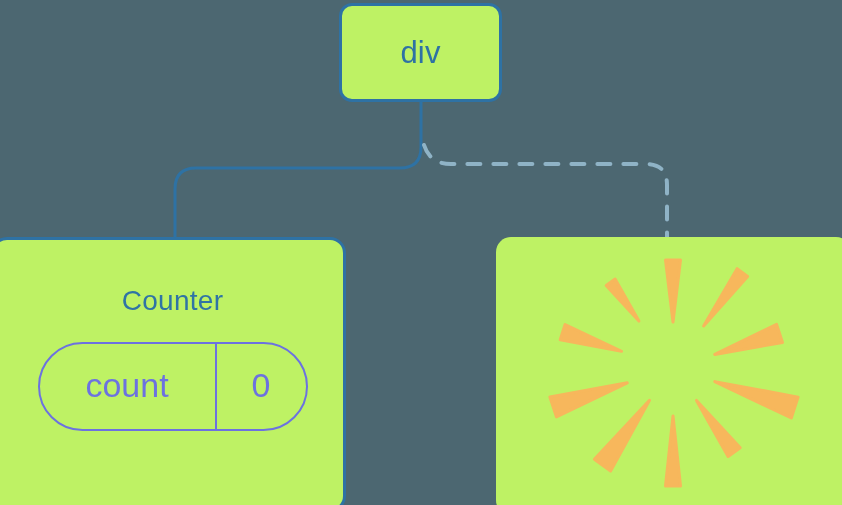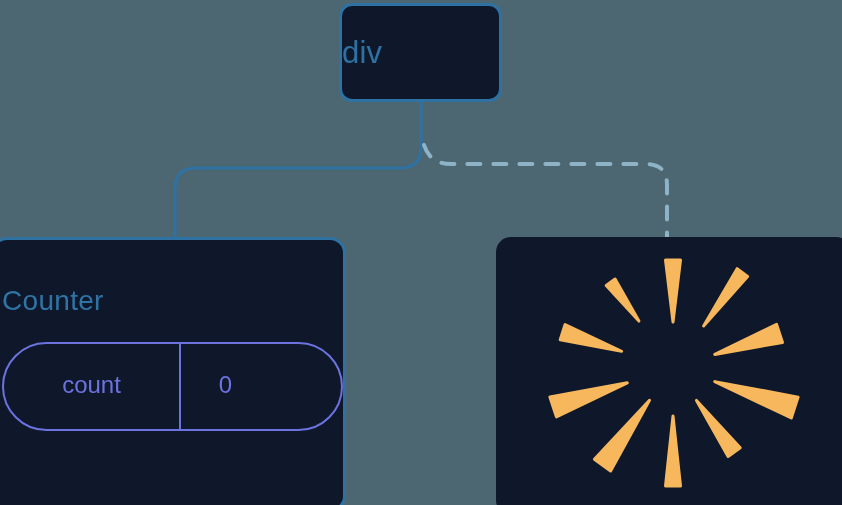--- a/index.html
+++ b/index.html
@@ -26,25 +26,26 @@
     left: 0;
     top: 0;
     width: 842px;
     height: 505px;
     pointer-events: none;
   }
 
   
   .node {
     position: absolute;
-    background: #0f172a;
+    background: #bef264;
     box-sizing: border-box;
     border-radius: 14px;
     display: flex;
     flex-direction: column;
+    align-items: center;
   }
 
   
   #node-div {
     left: 339px;
     top: 3px;
     width: 163px;
     height: 99px;
     border: 3px solid #2e72a4;
     border-radius: 13px;
@@ -86,21 +87,21 @@
     border-radius: 46px;
     box-sizing: border-box;
     overflow: hidden;
   }
   .pill-key,
   .pill-val {
     display: flex;
     align-items: center;
     justify-content: center;
     color: #6c72e0;
-    font-size: 24px;
+    font-size: 34px;
     line-height: 1;
   }
   .pill-key {
     width: 175px;
     padding-bottom: 3px;
   }
   .pill-val {
     width: 89px;
     border-left: 2px solid #6c72e0;
     padding-bottom: 3px;

